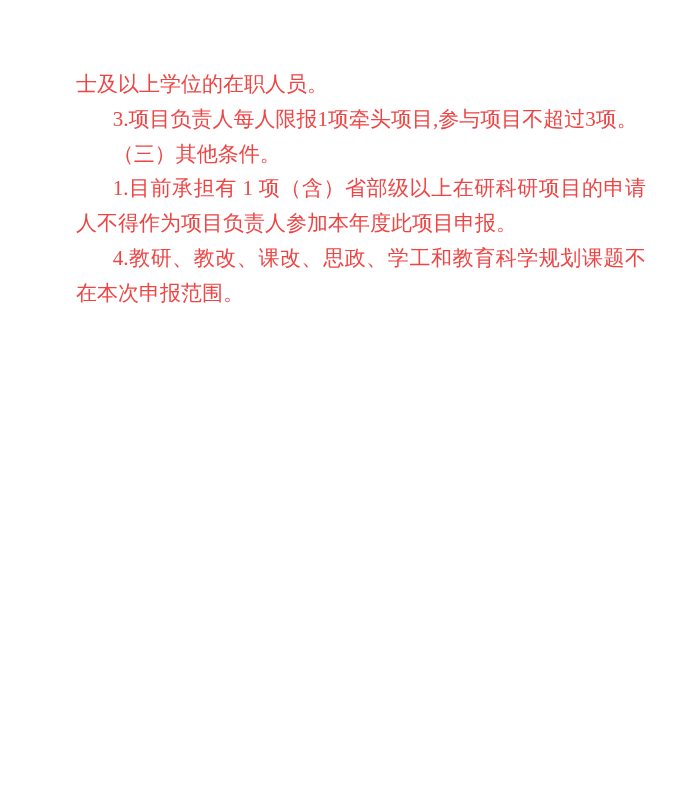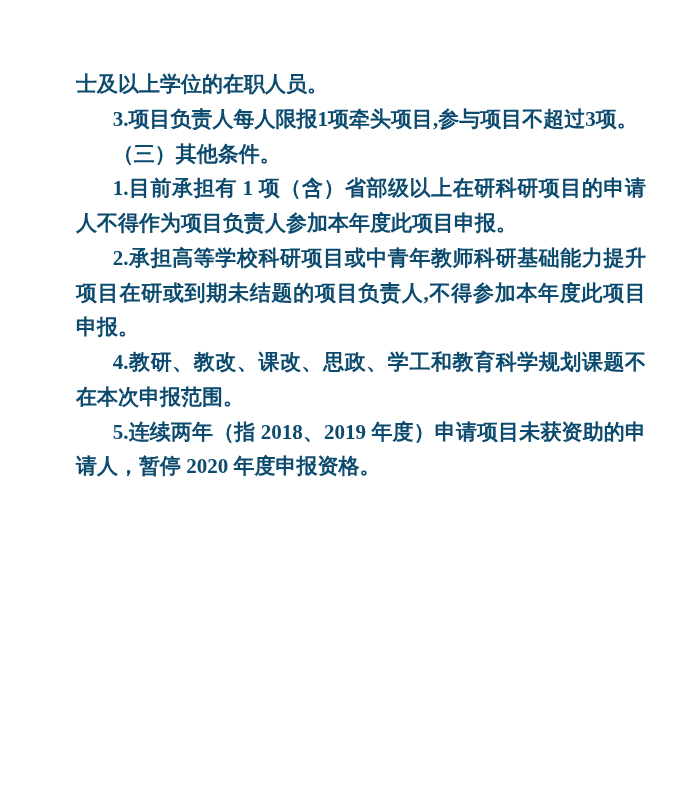--- a/index.html
+++ b/index.html
@@ -15,38 +15,35 @@
     overflow: hidden;
     font-family: "Liberation Serif", "DejaVu Serif", serif;
   }
   .content {
     position: absolute;
     left: 76px;
     top: 67px;
     width: 570px;
     font-size: 21px;
     line-height: 34.75px;
-    color: #0c4a6e;
+    color: #ef4444;
     text-align: justify;
-    font-weight: bold;
   }
   p.para {
     margin: 0;
     padding: 0;
   }
   p.indent {
     text-indent: 1.75em;
   }
 </style>
 </head>
 <body>
 
 <div class="page">
   <div class="content">
     <p class="para">士及以上学位的在职人员。</p>
     <p class="para indent">3.项目负责人每人限报1项牵头项目,参与项目不超过3项。</p>
     <p class="para indent">（三）其他条件。</p>
     <p class="para indent">1.目前承担有 1 项（含）省部级以上在研科研项目的申请人不得作为项目负责人参加本年度此项目申报。</p>
-    <p class="para indent">2.承担高等学校科研项目或中青年教师科研基础能力提升项目在研或到期未结题的项目负责人,不得参加本年度此项目申报。</p>
     <p class="para indent">4.教研、教改、课改、思政、学工和教育科学规划课题不在本次申报范围。</p>
-    <p class="para indent">5.连续两年（指 2018、2019 年度）申请项目未获资助的申请人，暂停 2020 年度申报资格。</p>
   </div>
 </div>
 
 </body></html>

